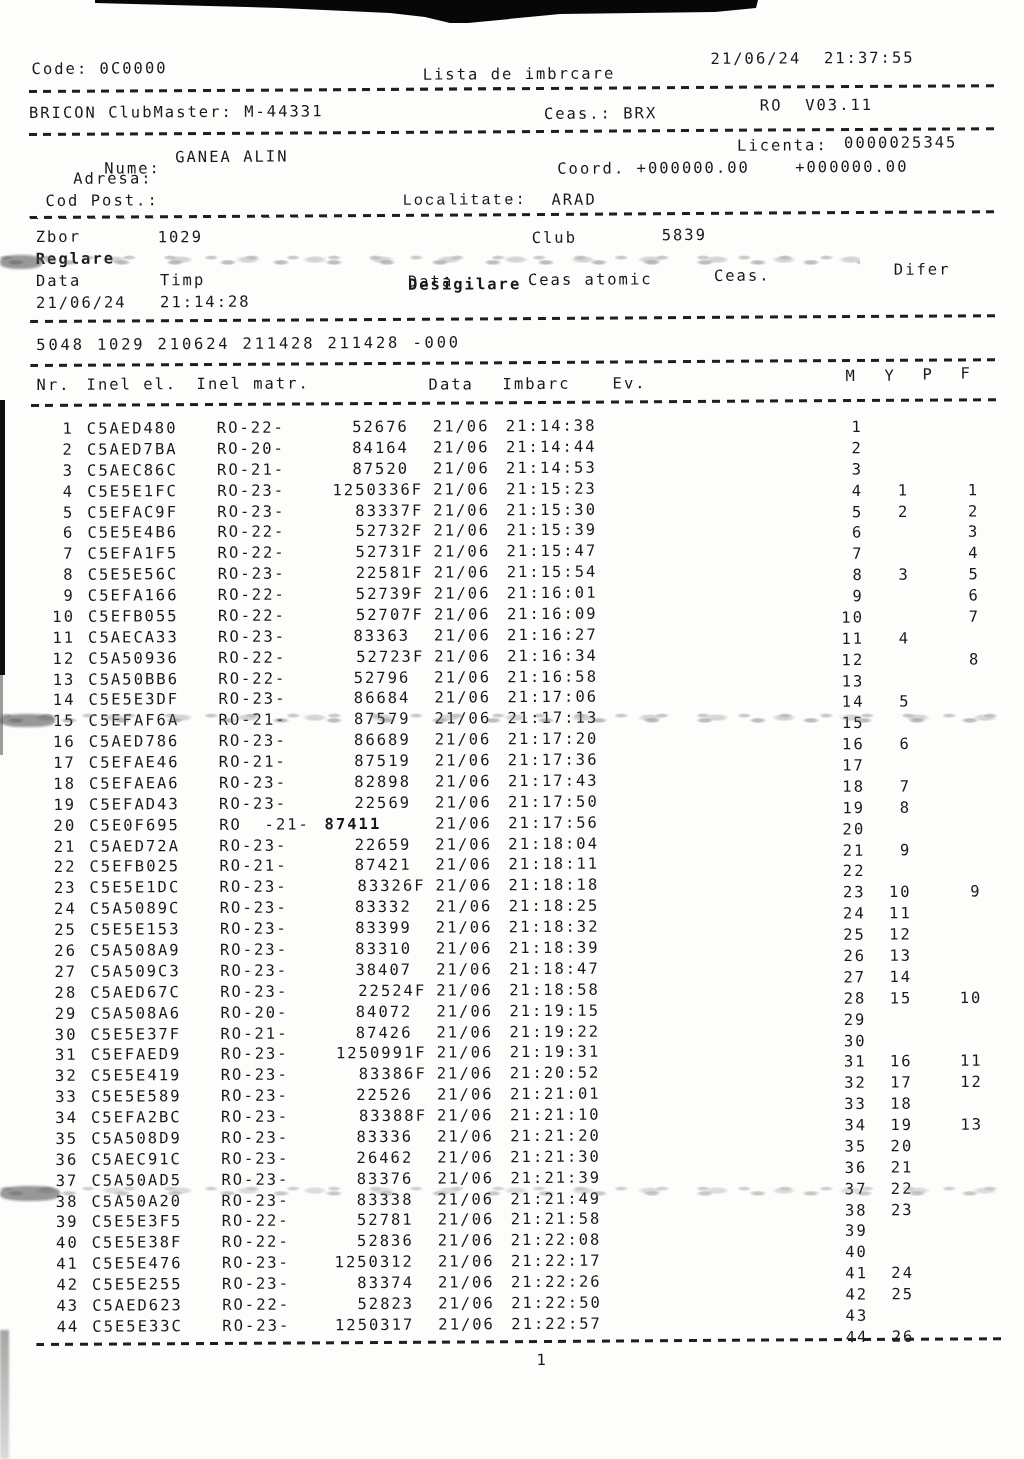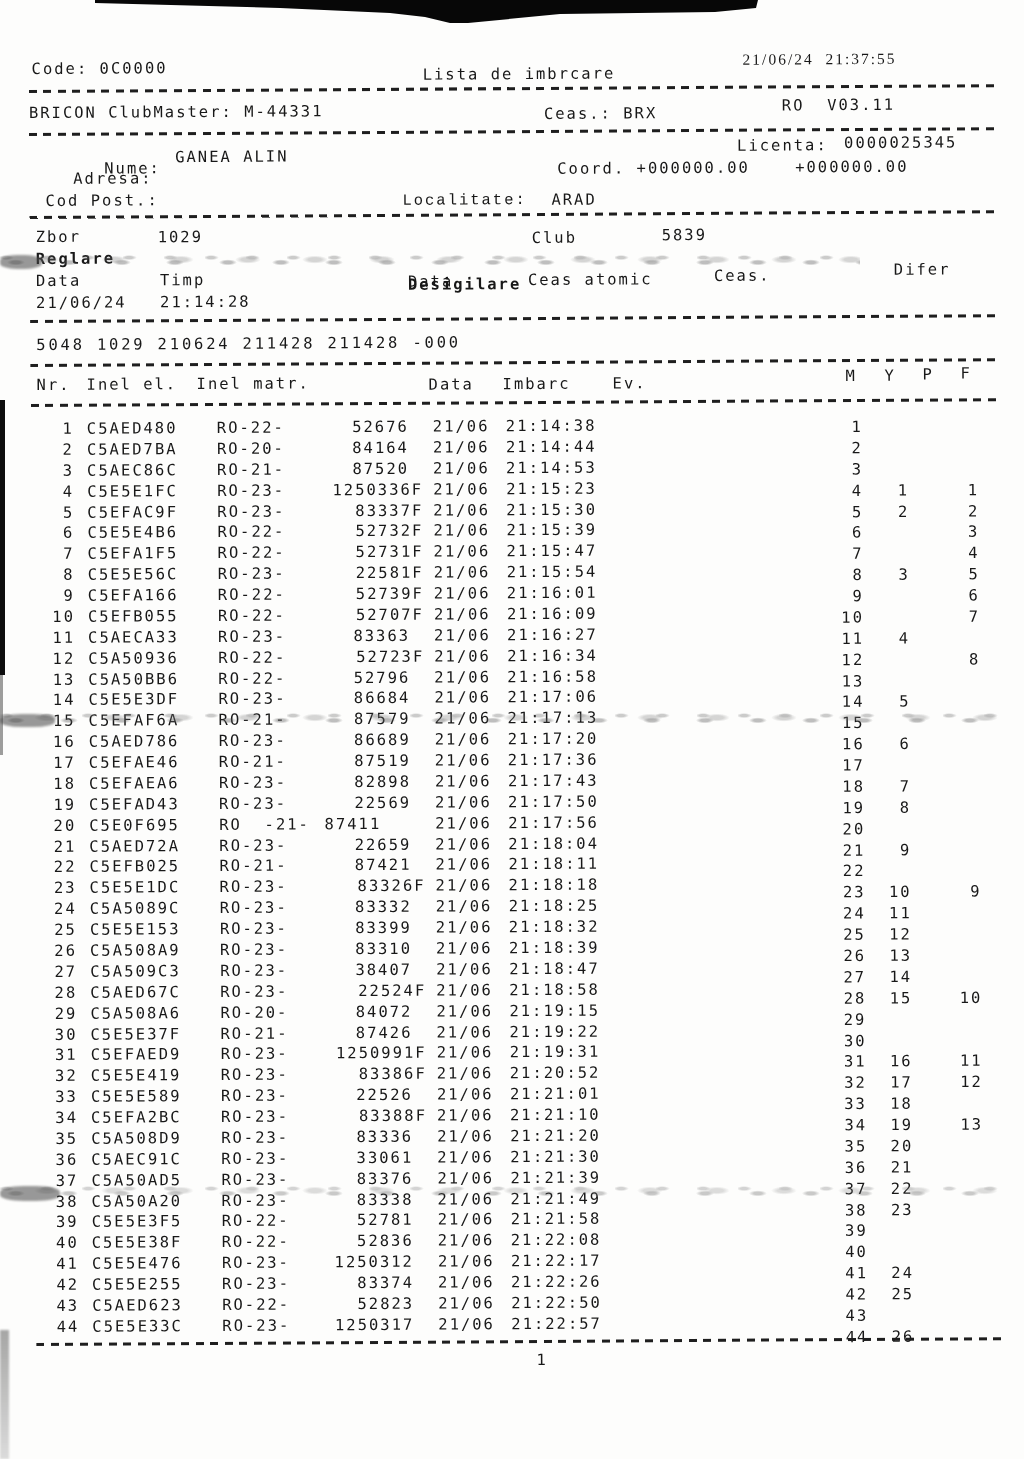--- a/index.html
+++ b/index.html
@@ -16,21 +16,21 @@
   .dash{position:absolute;left:30px;width:966px;height:3px;
     background:repeating-linear-gradient(90deg,#1e1e1e 0 8px,transparent 8px 14.5px);}
   
   .row{position:absolute;left:0;width:1024px;height:20px;}
   .c{position:absolute;white-space:pre;font-size:15.5px;letter-spacing:2px;}
   .c.nr{left:28px;width:45px;text-align:right;}
   .c.inel{left:86px;}
   .c.matr{left:216px;}
   .c.num{left:286px;width:122px;text-align:right;}
   .c.num.hasF{width:136px;}
-  .c.num.shift{width:92px;}
+  .c.num.shift{width:92px;font-weight:bold;}
   .c.data{left:432px;}
   .c.time{left:505px;}
   .c.m{left:808px;width:54px;text-align:right;}
   .c.y{left:866px;width:42px;text-align:right;}
   .c.f{left:928px;width:50px;text-align:right;}
   
   .h-nr{left:36px;top:378px;}  .h-inel{left:86px;top:378px;}
   .h-matr{left:196px;top:378px;} .h-data{left:428px;top:380px;}
   .h-imbarc{left:502px;top:380px;} .h-ev{left:612px;top:380px;}
   .h-m{left:845px;top:374px;} .h-y{left:884px;top:374px;}
@@ -46,26 +46,26 @@
   .blob{position:absolute;pointer-events:none;filter:blur(1px);background:rgba(70,70,70,.55);border-radius:40%;}
 </style>
 </head>
 <body>
 
 <div class="page">
   <div class="sheet">
 
     <div class="t" style="left:33px;top:62px;">Code: 0C0000</div>
     <div class="t" style="left:424px;top:70px;">Lista de imbrcare</div>
-    <div class="t" style="left:744px;top:56px;font-family:Liberation Serif, serif;">21/06/24  21:37:55</div>
+    <div class="t" style="left:712px;top:56px;">21/06/24  21:37:55</div>
     <div class="dash" style="top:90px;"></div>
 
     <div class="t" style="left:30px;top:106px;">BRICON ClubMaster: M-44331</div>
     <div class="t" style="left:545px;top:110px;">Ceas.: BRX</div>
-    <div class="t" style="left:783px;top:103px;">RO  V03.11</div>
+    <div class="t" style="left:761px;top:103px;">RO  V03.11</div>
     <div class="dash" style="top:133px;"></div>
 
     <div class="t" style="left:105px;top:162px;">Nume:</div>
     <div class="t" style="left:176px;top:151px;">GANEA ALIN</div>
     <div class="t" style="left:738px;top:143px;">Licenta:</div>
     <div class="t" style="left:845px;top:141px;">0000025345</div>
     <div class="t" style="left:74px;top:172px;">Adresa:</div>
     <div class="t" style="left:558px;top:165px;">Coord. +000000.00    +000000.00</div>
     <div class="t" style="left:46px;top:194px;">Cod Post.:</div>
     <div class="t" style="left:403px;top:196px;font-family:Liberation Mono, monospace;">Localitate:</div>
@@ -524,21 +524,21 @@
     <span class="c time">21:21:20</span>
     <span class="c m" style="transform: translateY(12.52px);">35</span>
     <span class="c y" style="transform: translateY(12.52px);">20</span>
     <span class="c f" style="transform: translateY(12.52px);"></span>
   </div>
 
   <div class="row" style="top: 1150.8px;">
     <span class="c nr">36</span>
     <span class="c inel">C5AEC91C</span>
     <span class="c matr">RO-23-</span>
-    <span class="c num">33061</span>
+    <span class="c num">26462</span>
     <span class="c data">21/06</span>
     <span class="c time">21:21:30</span>
     <span class="c m" style="transform: translateY(12.8px);">36</span>
     <span class="c y" style="transform: translateY(12.8px);">21</span>
     <span class="c f" style="transform: translateY(12.8px);"></span>
   </div>
 
   <div class="row" style="top: 1171.68px;">
     <span class="c nr">37</span>
     <span class="c inel">C5A50AD5</span>

